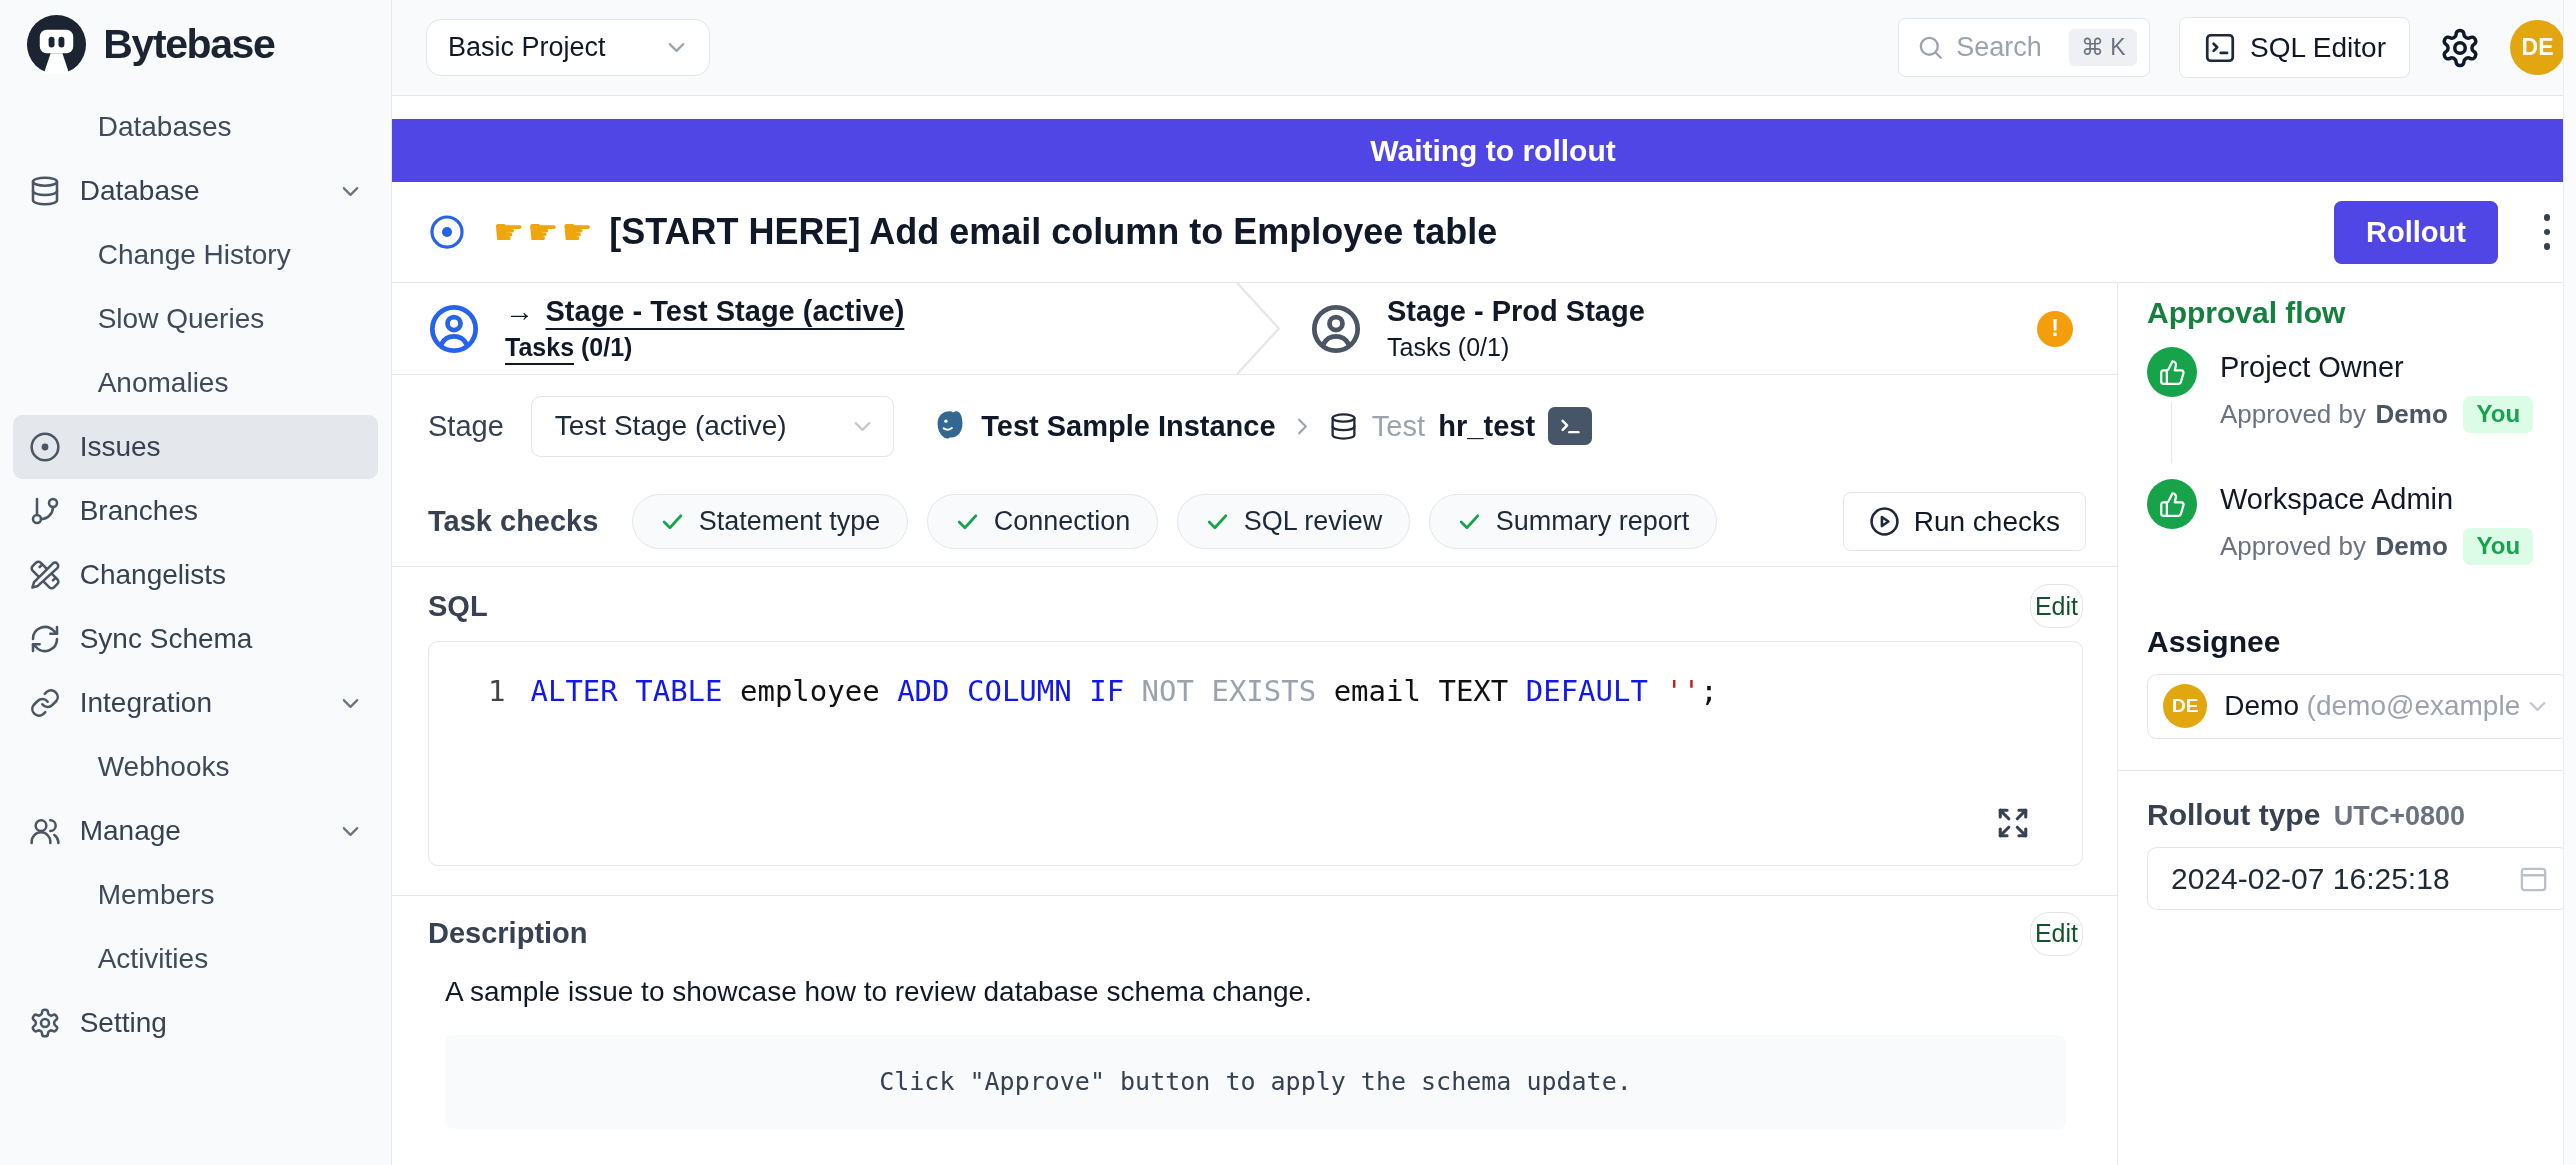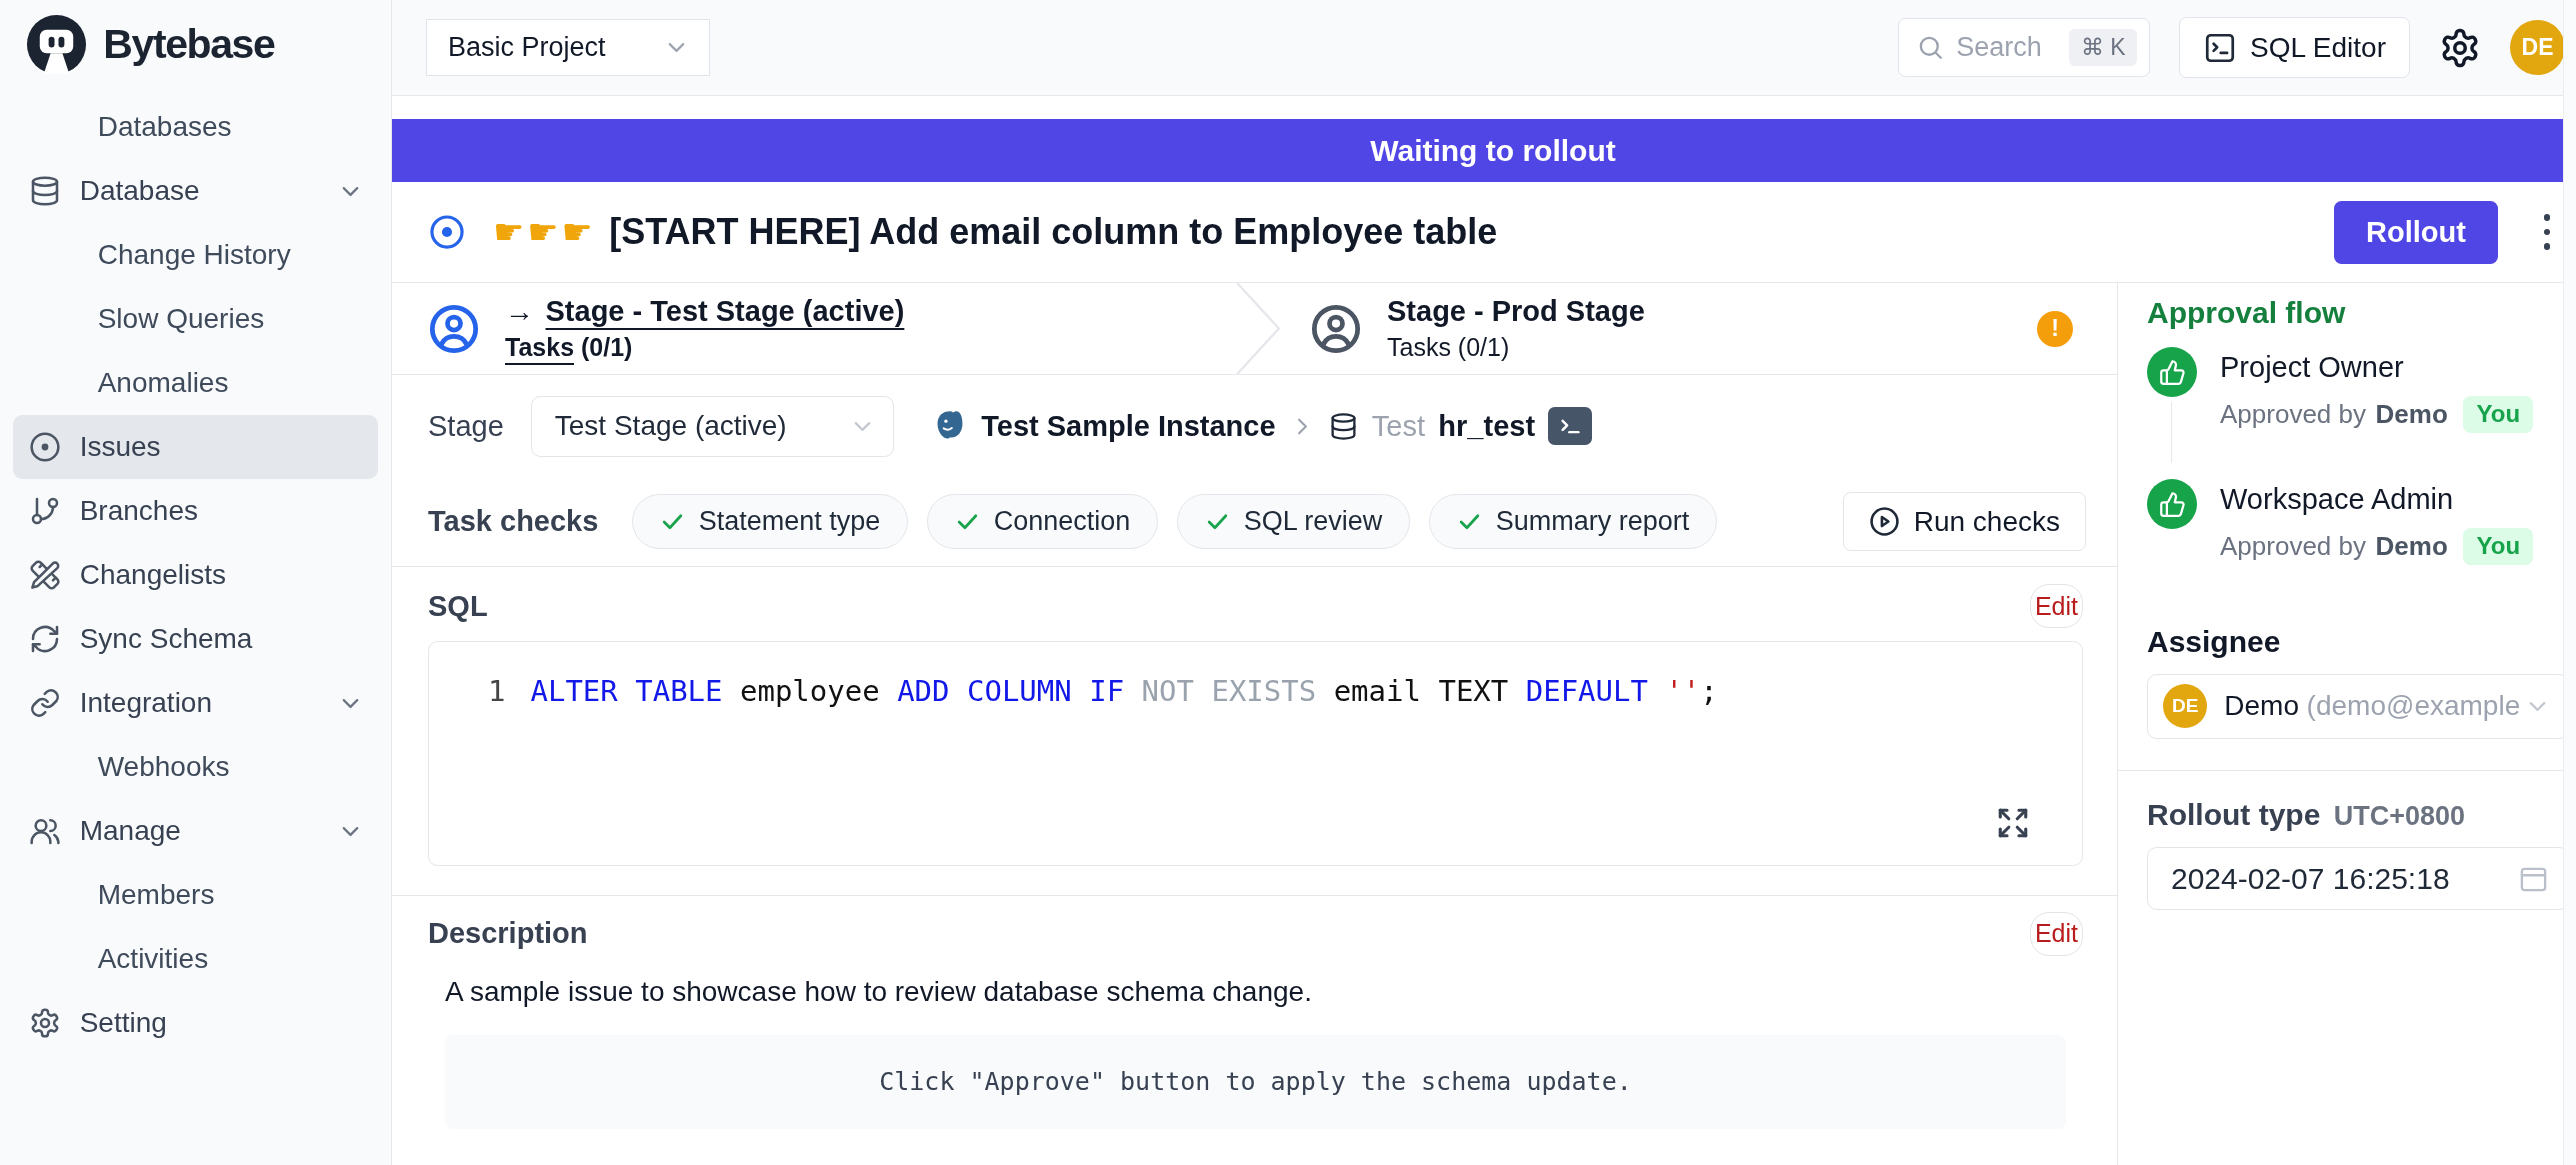--- a/index.html
+++ b/index.html
@@ -23,21 +23,21 @@
   .nav-sub { padding-left:69px; }
   .nav-sub .lbl { margin-left:15.3px; font-weight:400; color:#3f4a5a; }
   .nav-row.active { background:#e4e7eb; }
   .nav-chev { margin-left:auto; margin-right:13.4px; width:27px; height:27px; stroke:#6b7280; }
 
   
   .main { flex:1; display:flex; flex-direction:column; margin-right:13.4px; background:#fff; }
   .topbar { height:96px; background:#f8fafc; border-bottom:1px solid #e5e7eb;
             display:flex; align-items:center; padding:0 29px 0 34px; flex:none; }
   .proj-select { display:flex; align-items:center; gap:57px; background:#fff; border:1px solid #e1e4e8;
-            border-radius:1px; height:57px; padding:0 19px 0 21px; font-size:27px; color:#111827; cursor:pointer; }
+            border-radius:15px; height:57px; padding:0 19px 0 21px; font-size:27px; color:#111827; cursor:pointer; }
   .sel-chev { width:27px; height:27px; stroke:#9ca3af; }
   .topbar-right { margin-left:auto; display:flex; align-items:center; gap:29px; }
   .searchbox { display:flex; align-items:center; background:#fff; border:1px solid #e1e4e8; border-radius:7.6px;
             height:59px; width:252px; padding:0 11.5px 0 17px; cursor:text; }
   .searchbox .ph { font-size:27px; color:#9ca3af; margin-left:11.5px; }
   .kbd { margin-left:auto; background:#eef0f3; border-radius:5.7px; font-size:23px; color:#6b7280;
          padding:4.8px 11.5px; white-space:nowrap; }
   .sqled-btn { display:flex; align-items:center; gap:13.4px; background:#fff; border:1px solid #e1e4e8;
          border-radius:7.6px; height:61px; padding:0 23px; font-size:28px; font-weight:500; color:#111827; cursor:pointer; }
   .sqled-btn .ic { width:34px; height:34px; stroke:#1f2937; }
@@ -116,21 +116,21 @@
   .run-btn { margin-left:auto; display:flex; align-items:center; gap:13.4px; height:59px; padding:0 25px;
       background:#fff; border:1px solid #e1e4e8; border-radius:7.6px; font-size:28px; font-weight:500;
       color:#111827; cursor:pointer; }
   .run-btn .ic { width:31px; height:31px; stroke:#1f2937; stroke-width:2; }
 
   
   .sql-section { padding:17px 34px 29px 36px; border-bottom:1px solid #e5e7eb; flex:none; }
   .sec-head { display:flex; align-items:center; }
   .sec-title { font-size:29px; font-weight:600; color:#374151; }
   .edit-btn { margin-left:auto; height:44px; padding:0 4px; background:#fff; border:1px solid #e1e4e8;
-      border-radius:19px; font-size:25px; color:#b91c1c; cursor:pointer; }
+      border-radius:19px; font-size:25px; color:#14532d; cursor:pointer; }
   .editor { position:relative; margin-top:13.4px; height:225px; border:1px solid #e3e6ea; border-radius:9.6px;
       padding:32px 0 0 59px; display:flex; cursor:text; }
   .lineno { font-family:"DejaVu Sans Mono",monospace; font-size:29px; color:#444; }
   .code { margin-left:25px; font-family:"DejaVu Sans Mono",monospace; font-size:29px; white-space:pre; color:#111; }
   .tok-keyword { color:#1118e8; }
   .tok-muted { color:#9aa3ad; }
   .tok-string { color:#c11d1d; }
   .expand-ic { position:absolute; right:52px; bottom:25px; width:34px; height:34px; stroke:#374151;
       stroke-width:2.2; fill:none; stroke-linecap:round; stroke-linejoin:round; cursor:pointer; }
 

